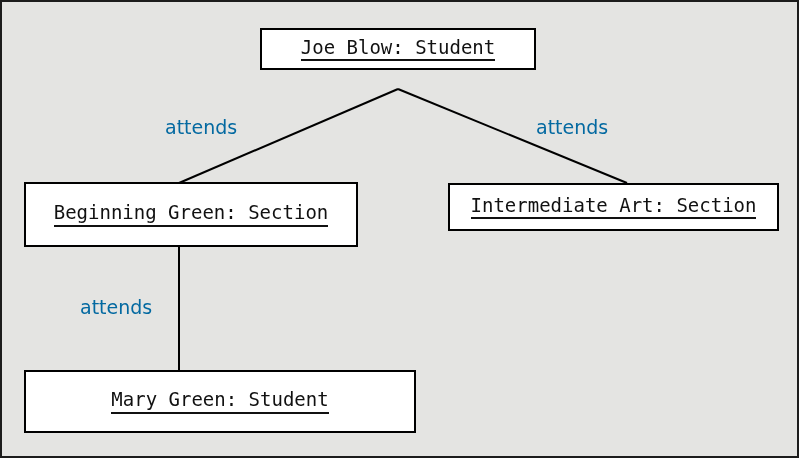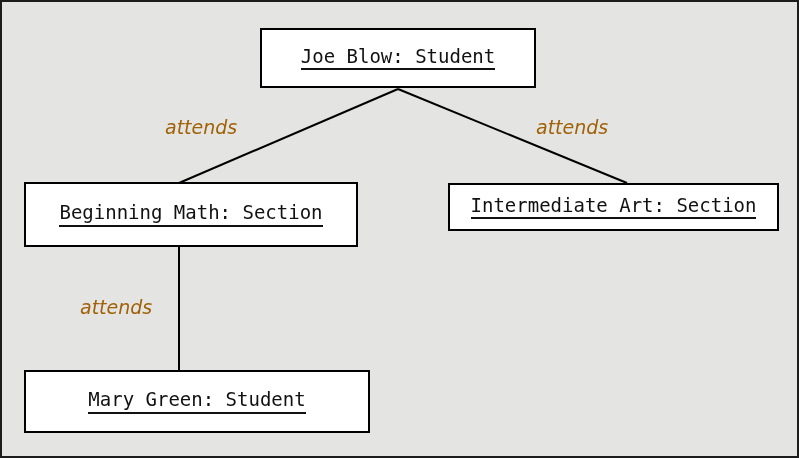--- a/index.html
+++ b/index.html
@@ -40,50 +40,49 @@
     color: #111111;
     letter-spacing: 0px;
     white-space: nowrap;
     border-bottom: 2px solid #111111;
     padding-bottom: 1px;
     line-height: 1.15;
   }
   .link-label {
     position: absolute;
     font-family: "DejaVu Sans", sans-serif;
-    font-style: italic;
     font-size: 19px;
-    color: #a16207;
+    color: #0369a1;
     white-space: nowrap;
   }
 </style>
 </head>
 <body>
 
 <div id="canvas">
 
   <svg class="edge-layer" viewBox="0 0 799 458" width="799" height="458" xmlns="http://www.w3.org/2000/svg">
     <line x1="396" y1="87" x2="177" y2="181" stroke="#000000" stroke-width="2"></line>
     <line x1="396" y1="87" x2="625" y2="181" stroke="#000000" stroke-width="2"></line>
     <line x1="177" y1="244" x2="177" y2="369" stroke="#000000" stroke-width="2"></line>
   </svg>
 
-  <div class="obj-box" style="left:258px; top:26px; width:276px; height:60px;">
+  <div class="obj-box" style="left:258px; top:26px; width:276px; height:42px;">
     <span class="obj-label">Joe Blow: Student</span>
   </div>
 
   <div class="obj-box" style="left:22px; top:180px; width:334px; height:65px;">
-    <span class="obj-label">Beginning Math: Section</span>
+    <span class="obj-label">Beginning Green: Section</span>
   </div>
 
   <div class="obj-box" style="left:446px; top:181px; width:331px; height:48px;">
     <span class="obj-label">Intermediate Art: Section</span>
   </div>
 
-  <div class="obj-box" style="left:22px; top:368px; width:346px; height:63px;">
+  <div class="obj-box" style="left:22px; top:368px; width:392px; height:63px;">
     <span class="obj-label">Mary Green: Student</span>
   </div>
 
   <span class="link-label" style="left:163px; top:114px;">attends</span>
 
   <span class="link-label" style="left:534px; top:114px;">attends</span>
 
   <span class="link-label" style="left:78px; top:294px;">attends</span>
 
 </div>

